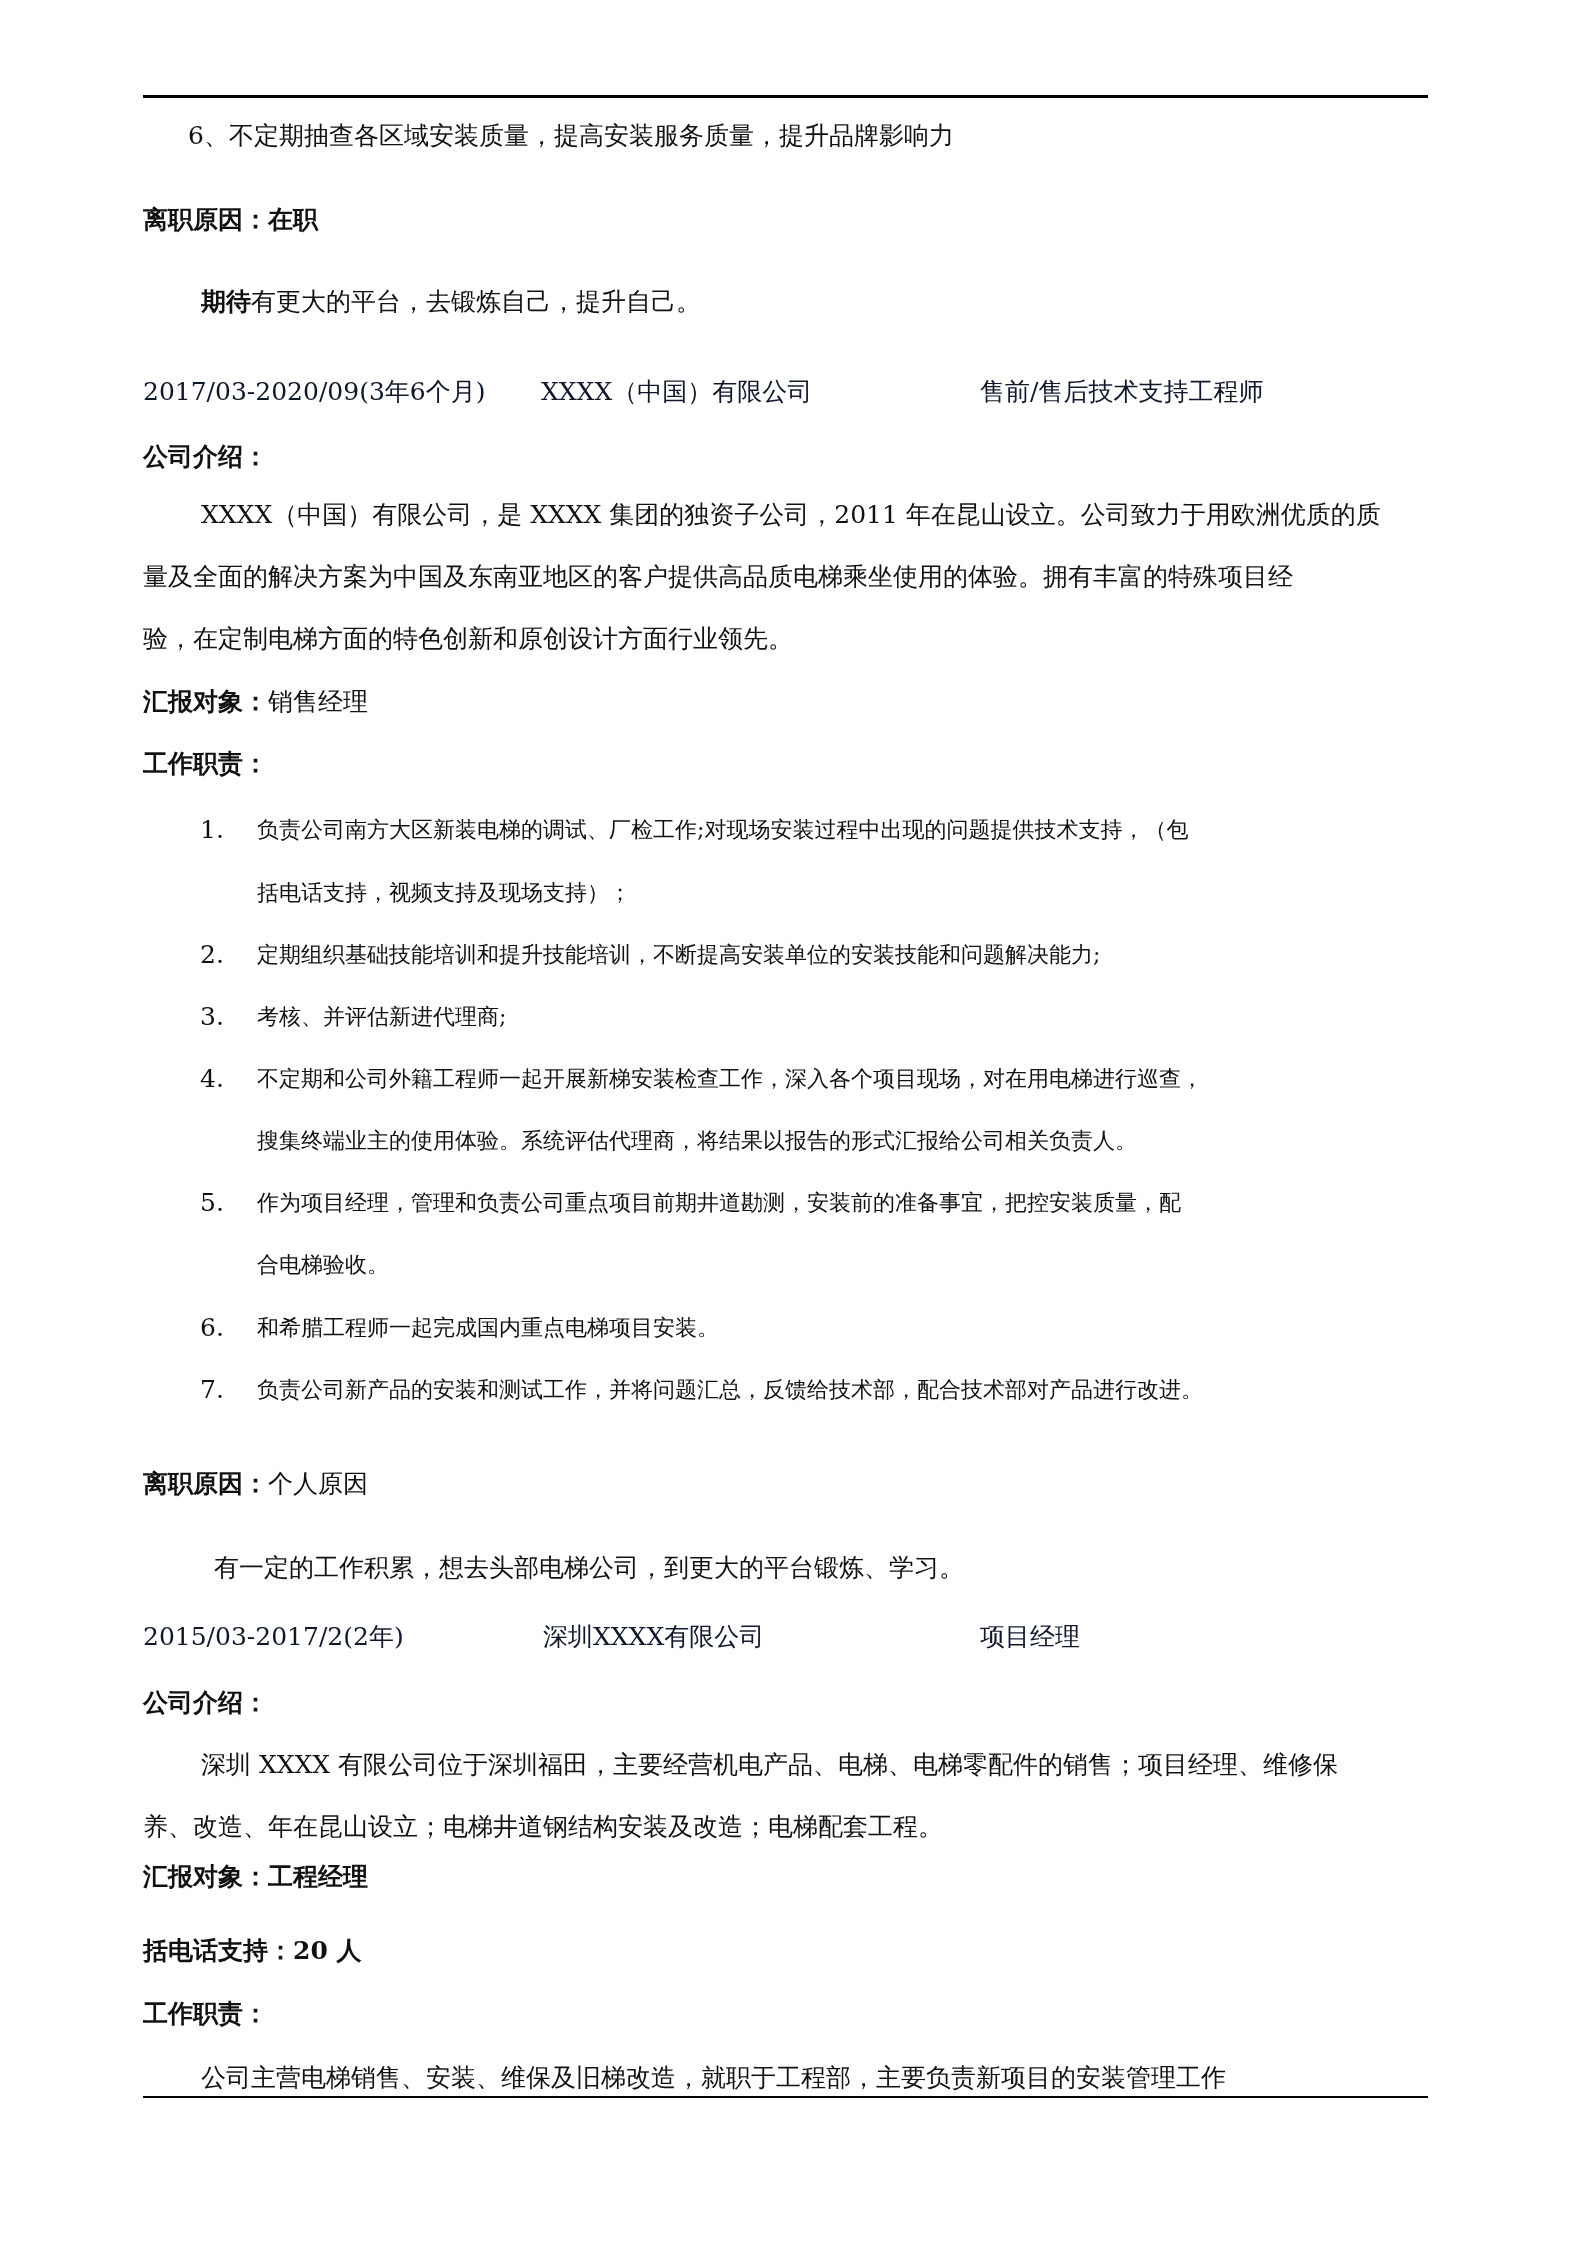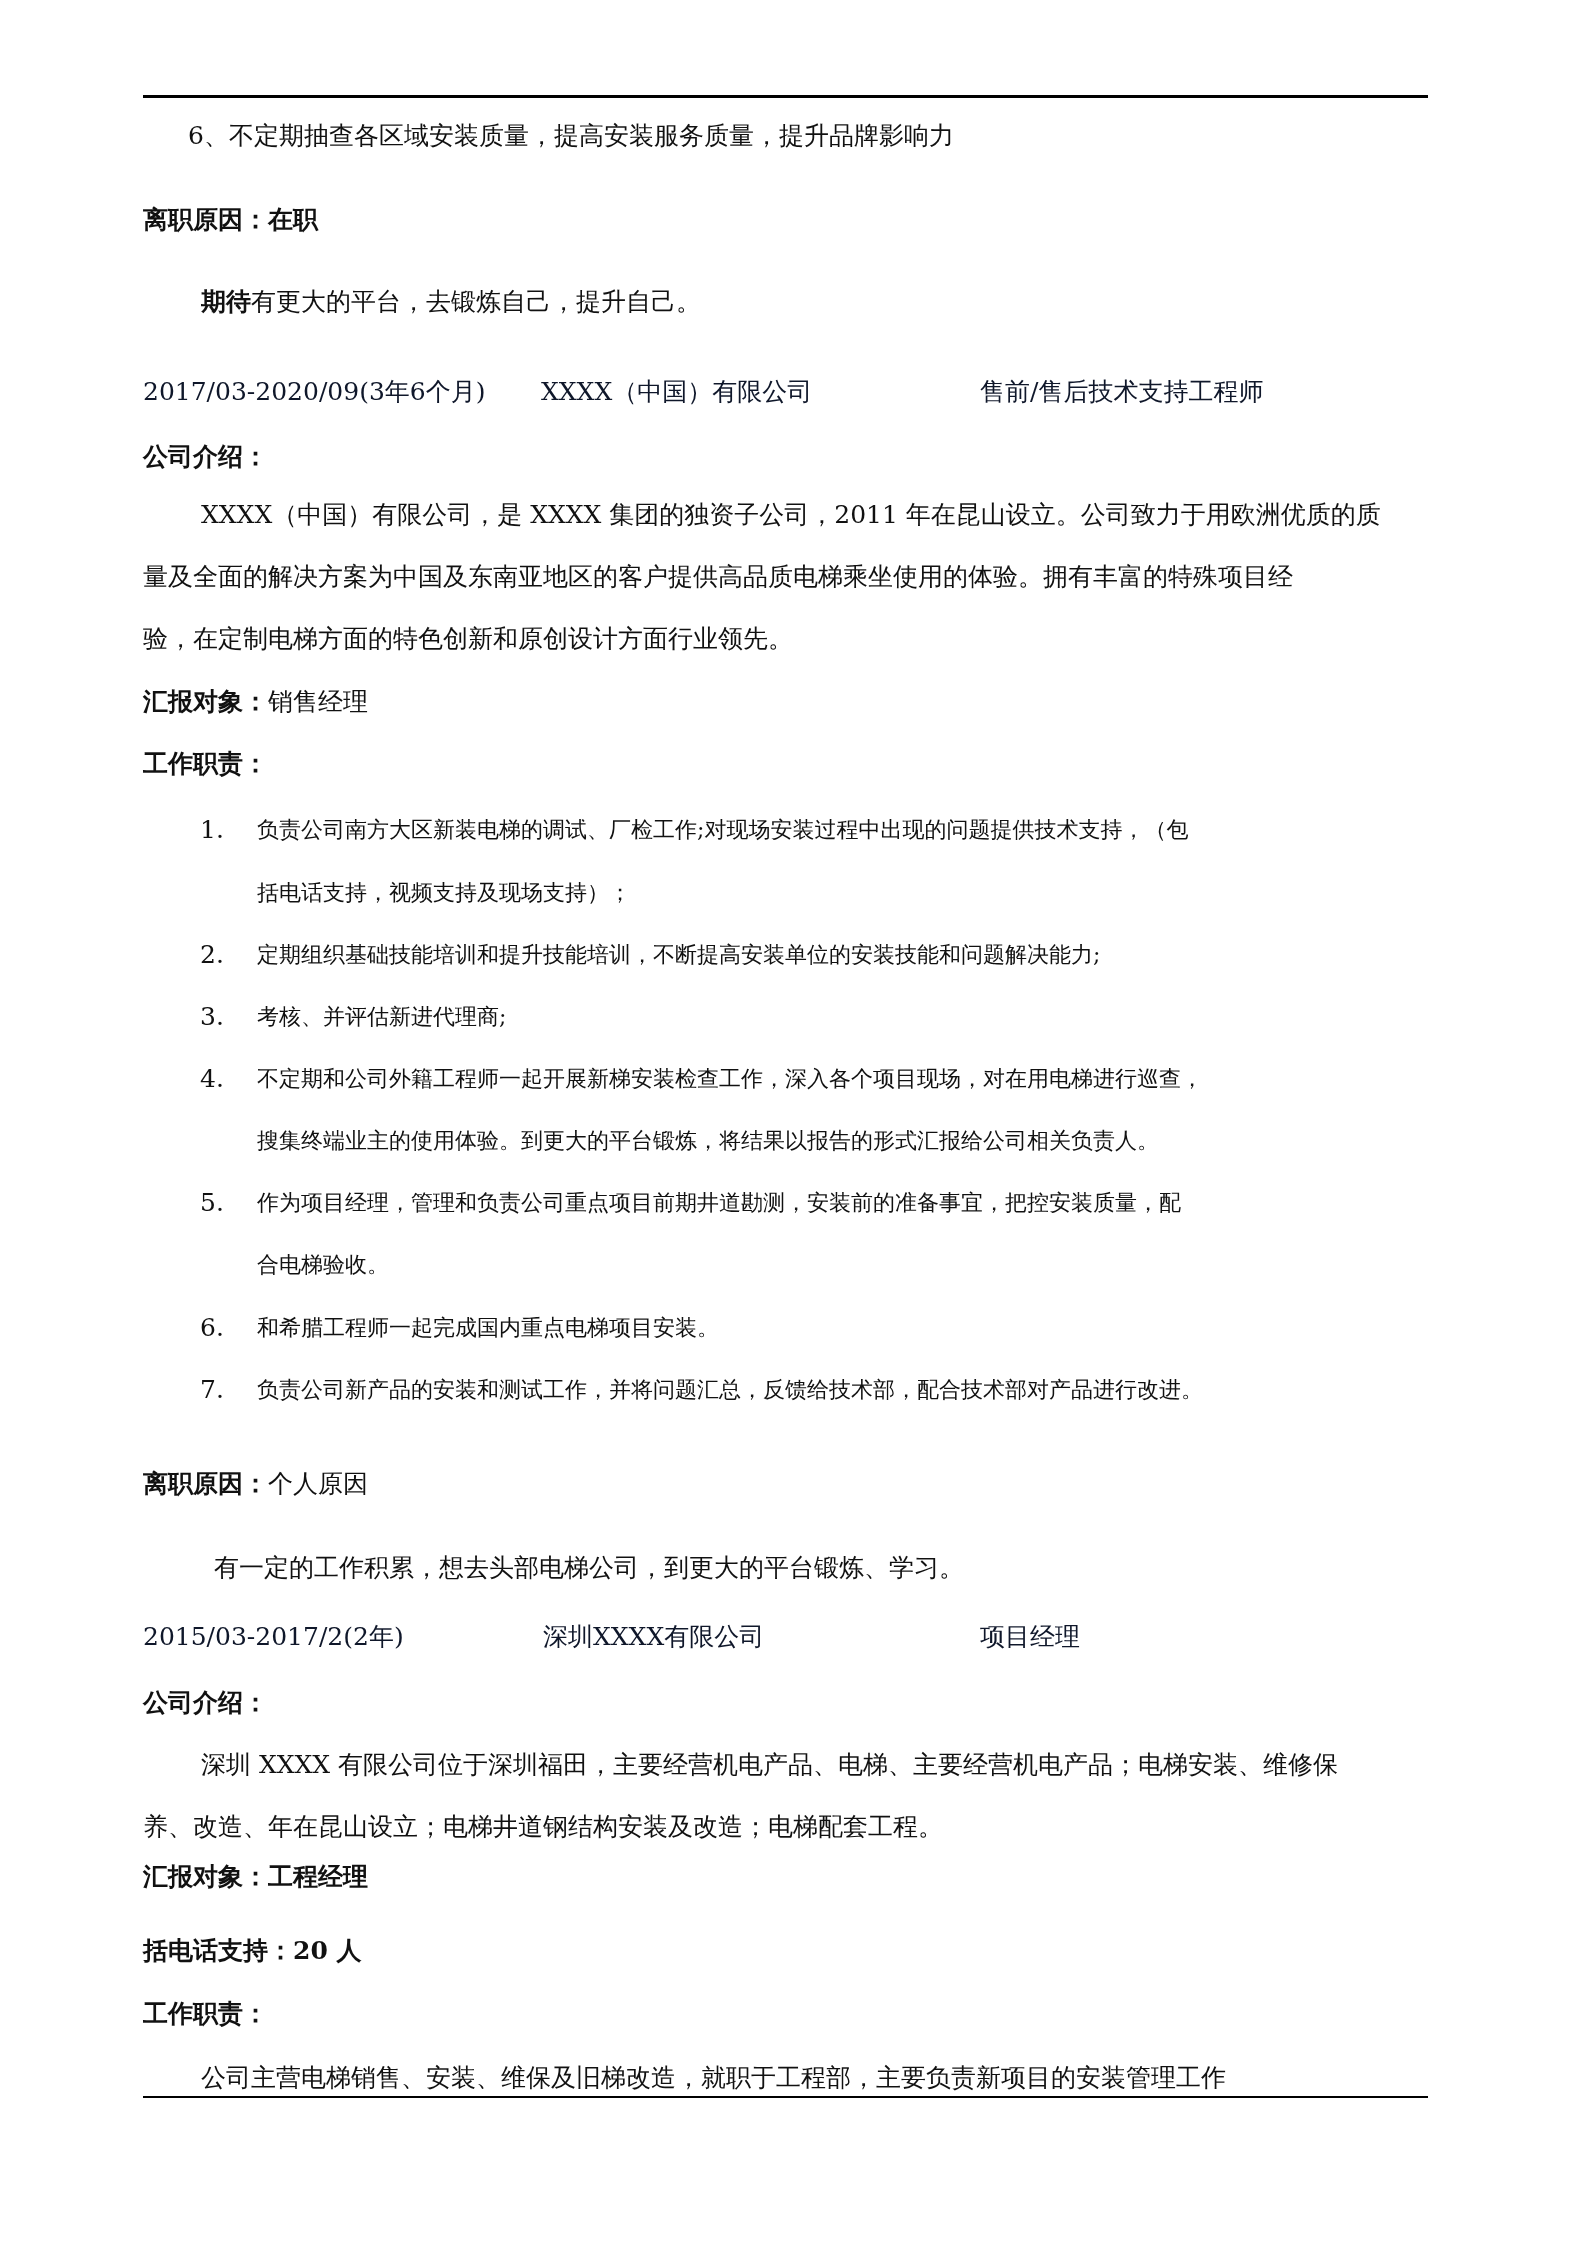--- a/index.html
+++ b/index.html
@@ -67,21 +67,21 @@
     <span class="li-num" style="top:940px;">2.</span>
     <span class="li-text" style="top:940px;">定期组织基础技能培训和提升技能培训，不断提高安装单位的安装技能和问题解决能力;</span>
   </div>
   <div>
     <span class="li-num" style="top:1002px;">3.</span>
     <span class="li-text" style="top:1002px;">考核、并评估新进代理商;</span>
   </div>
   <div>
     <span class="li-num" style="top:1064px;">4.</span>
     <span class="li-text" style="top:1064px;">不定期和公司外籍工程师一起开展新梯安装检查工作，深入各个项目现场，对在用电梯进行巡查，</span>
-    <span class="li-text" style="top:1126px;">搜集终端业主的使用体验。到更大的平台锻炼，将结果以报告的形式汇报给公司相关负责人。</span>
+    <span class="li-text" style="top:1126px;">搜集终端业主的使用体验。系统评估代理商，将结果以报告的形式汇报给公司相关负责人。</span>
   </div>
   <div>
     <span class="li-num" style="top:1188px;">5.</span>
     <span class="li-text" style="top:1188px;">作为项目经理，管理和负责公司重点项目前期井道勘测，安装前的准备事宜，把控安装质量，配</span>
     <span class="li-text" style="top:1250px;">合电梯验收。</span>
   </div>
   <div>
     <span class="li-num" style="top:1313px;">6.</span>
     <span class="li-text" style="top:1313px;">和希腊工程师一起完成国内重点电梯项目安装。</span>
   </div>
@@ -99,21 +99,21 @@
 
 <div>
   <div class="hdr" style="top:1622px; left:143px;">2015/03-2017/2(2年)</div>
   <div class="hdr" style="top:1622px; left:543px;">深圳XXXX有限公司</div>
   <div class="hdr" style="top:1622px; left:980px;">项目经理</div>
 </div>
 
 <div class="line bold" style="top:1688px;">公司介绍：</div>
 
 <div class="para" style="top:0;">
-  <div class="pl" style="top:1750px; left:58px;">深圳 XXXX 有限公司位于深圳福田，主要经营机电产品、电梯、主要经营机电产品；电梯安装、维修保</div>
+  <div class="pl" style="top:1750px; left:58px;">深圳 XXXX 有限公司位于深圳福田，主要经营机电产品、电梯、电梯零配件的销售；项目经理、维修保</div>
   <div class="pl" style="top:1812px;">养、改造、年在昆山设立；电梯井道钢结构安装及改造；电梯配套工程。</div>
 </div>
 
 <div class="line bold" style="top:1862px;">
   <span>汇报对象：</span><span>工程经理</span>
 </div>
 
 <div class="line bold" style="top:1936px;">
   <span>括电话支持：</span><span>20 人</span>
 </div>

